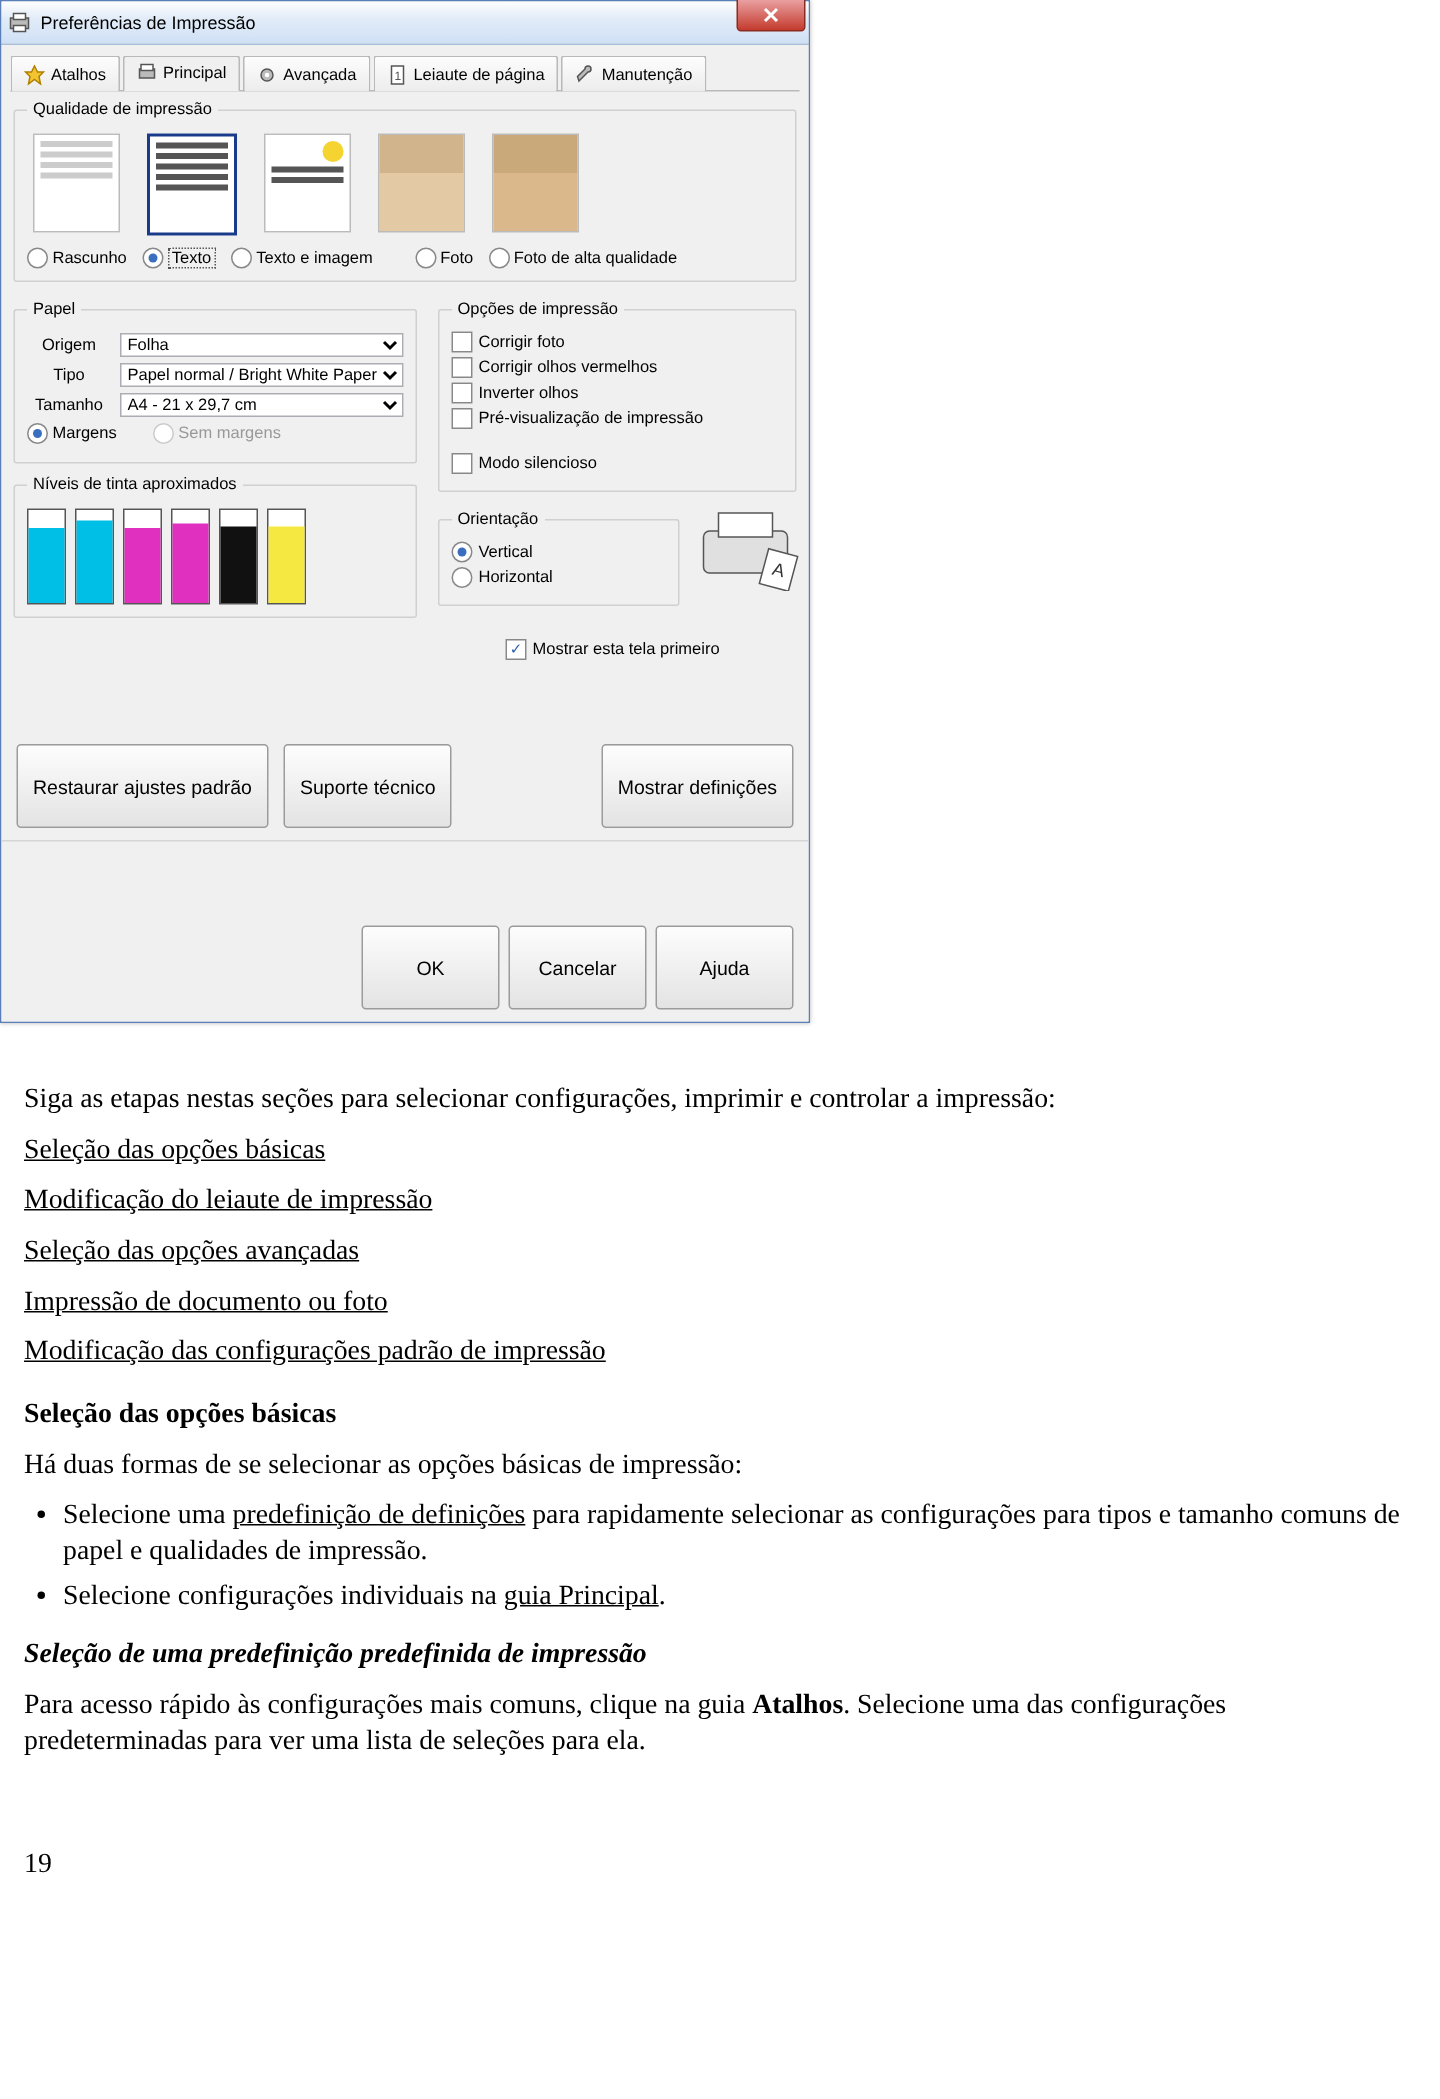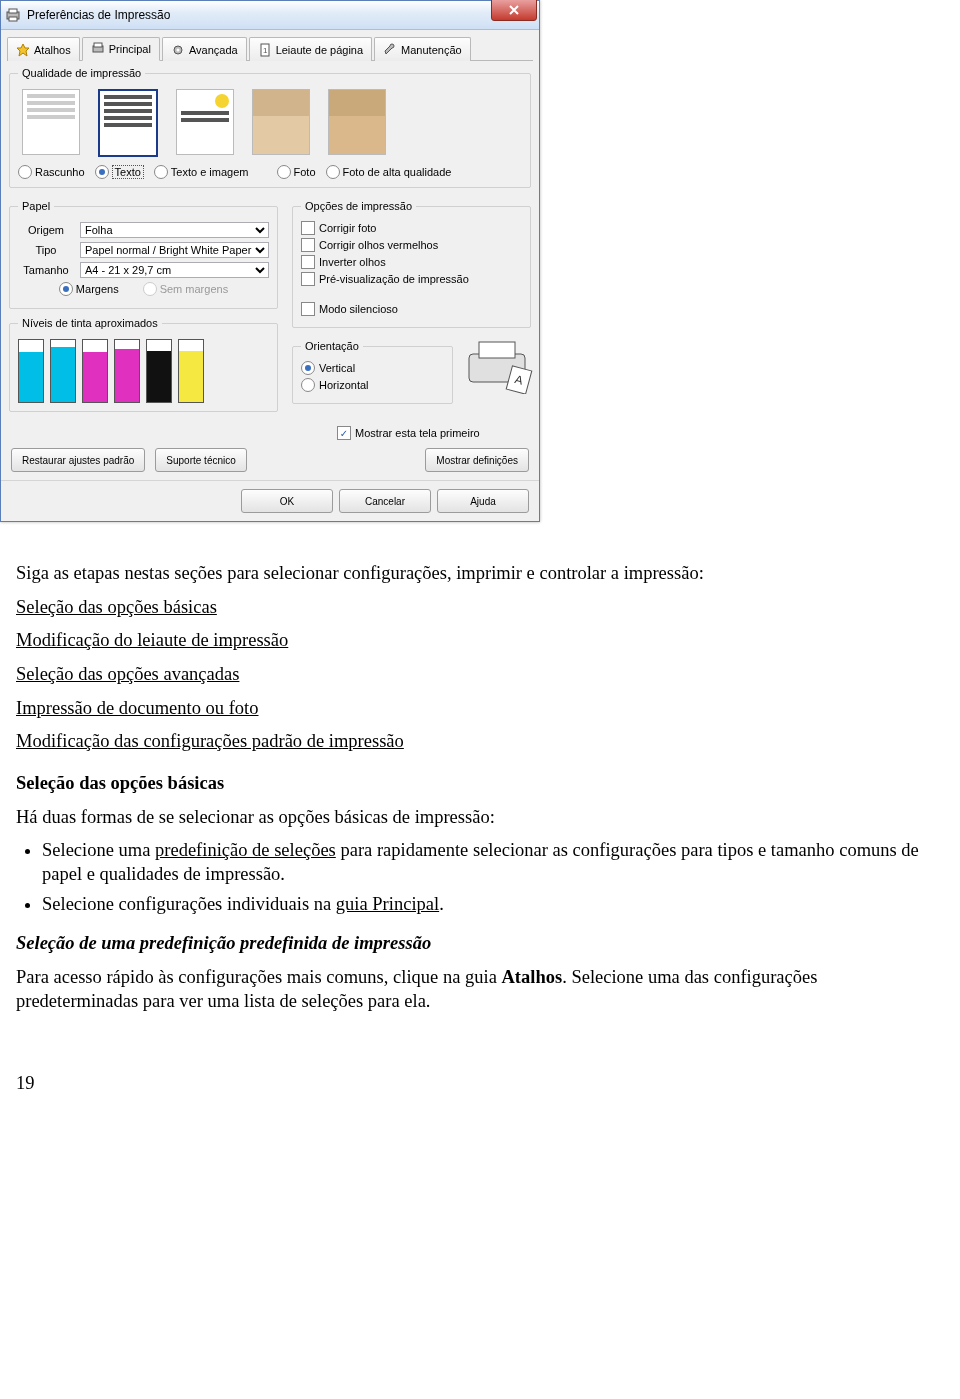--- a/index.html
+++ b/index.html
@@ -34,21 +34,21 @@
   .formrow { display:flex; align-items:center; margin:4px 0; gap:6px; }
   .formrow label { width:56px; text-align:center; }
   select { flex:1; height:16px; font-size:11px; background:#fff; border:1px solid #abadb3;}
   .chkrow { display:flex; align-items:center; gap:4px; margin:3px 0;}
   .chk { width:12px; height:12px; border:1px solid #888; background:#fff; display:inline-flex; align-items:center; justify-content:center;}
   .chk.on::after { content:"✓"; font-size:10px; color:#2a5caa; }
   .ink-row { display:flex; gap:6px; margin-top:4px; }
   .ink { width:24px; height:62px; border:1px solid #555; background:#fff; position:relative; }
   .ink .fill { position:absolute; bottom:0; left:0; right:0; }
   .printer-img { width:72px; height:58px; display:flex; align-items:center; justify-content:center; }
-  .btn { height:22px; padding:0 10px; background:linear-gradient(#fdfdfd,#e3e3e3); border:1px solid #9b9b9b; border-radius:3px; font-size:10px; display:inline-flex; align-items:center;}
+  .btn { height:22px; padding:16px 10px; background:linear-gradient(#fdfdfd,#e3e3e3); border:1px solid #9b9b9b; border-radius:3px; font-size:13px; display:inline-flex; align-items:center;margin-top:48px;}
   .btn-row { display:flex; gap:10px; margin:8px 4px 2px 4px; }
   .footer-btns { display:flex; justify-content:flex-end; gap:6px; padding:8px 10px; background:#f0f0f0; border-top:1px solid #d5d5d5;}
   .footer-btns .btn { min-width:70px; justify-content:center; }
 
   
   .doc { font-family:"Times New Roman", serif; font-size:18.5px; line-height:1.28; padding:10px 16px 30px 16px; }
   .doc p { margin:10px 0; }
   .doc a { color:#000; text-decoration:underline; }
   .doc h2 { font-size:18.5px; font-weight:bold; margin:18px 0 8px 0; }
   .doc h3 { font-size:18.5px; font-weight:bold; font-style:italic; margin:16px 0 8px 0; }
@@ -174,21 +174,21 @@
               <select><option>Folha</option></select>
             </div>
             <div class="formrow">
               <label>Tipo</label>
               <select><option>Papel normal / Bright White Paper</option></select>
             </div>
             <div class="formrow">
               <label>Tamanho</label>
               <select><option>A4 - 21 x 29,7 cm</option></select>
             </div>
-            <div class="formrow" style="justify-content:center; gap:24px">
+            <div class="formrow" style="gap:24px">
               <span class="radio-lbl">
                   <span class="radio-dot on"></span>
                   <span>Margens</span>
                 </span>
               <span class="radio-lbl" style="color:#999">
                   <span class="radio-dot" style="border-color:#ccc"></span>
                   <span>Sem margens</span>
                 </span>
             </div>
           </fieldset>
@@ -294,21 +294,21 @@
     <p><a href="#">Seleção das opções básicas</a></p>
     <p><a href="#">Modificação do leiaute de impressão</a></p>
     <p><a href="#">Seleção das opções avançadas</a></p>
     <p><a href="#">Impressão de documento ou foto</a></p>
     <p><a href="#">Modificação das configurações padrão de impressão</a></p>
 
     <h2>Seleção das opções básicas</h2>
     <p>Há duas formas de se selecionar as opções básicas de impressão:</p>
     <ul>
       <li>
-        <span>Selecione uma </span><a href="#">predefinição de seleções</a><span> para rapidamente selecionar as configurações para tipos e tamanho comuns de papel e qualidades de impressão.</span>
+        <span>Selecione uma </span><a href="#">predefinição de definições</a><span> para rapidamente selecionar as configurações para tipos e tamanho comuns de papel e qualidades de impressão.</span>
       </li>
       <li>
         <span>Selecione configurações individuais na </span><a href="#">guia Principal</a><span>.</span>
       </li>
     </ul>
 
     <h3>Seleção de uma predefinição predefinida de impressão</h3>
     <p>
       <span>Para acesso rápido às configurações mais comuns, clique na guia </span><b>Atalhos</b><span>. Selecione uma das configurações predeterminadas para ver uma lista de seleções para ela.</span>
     </p>

